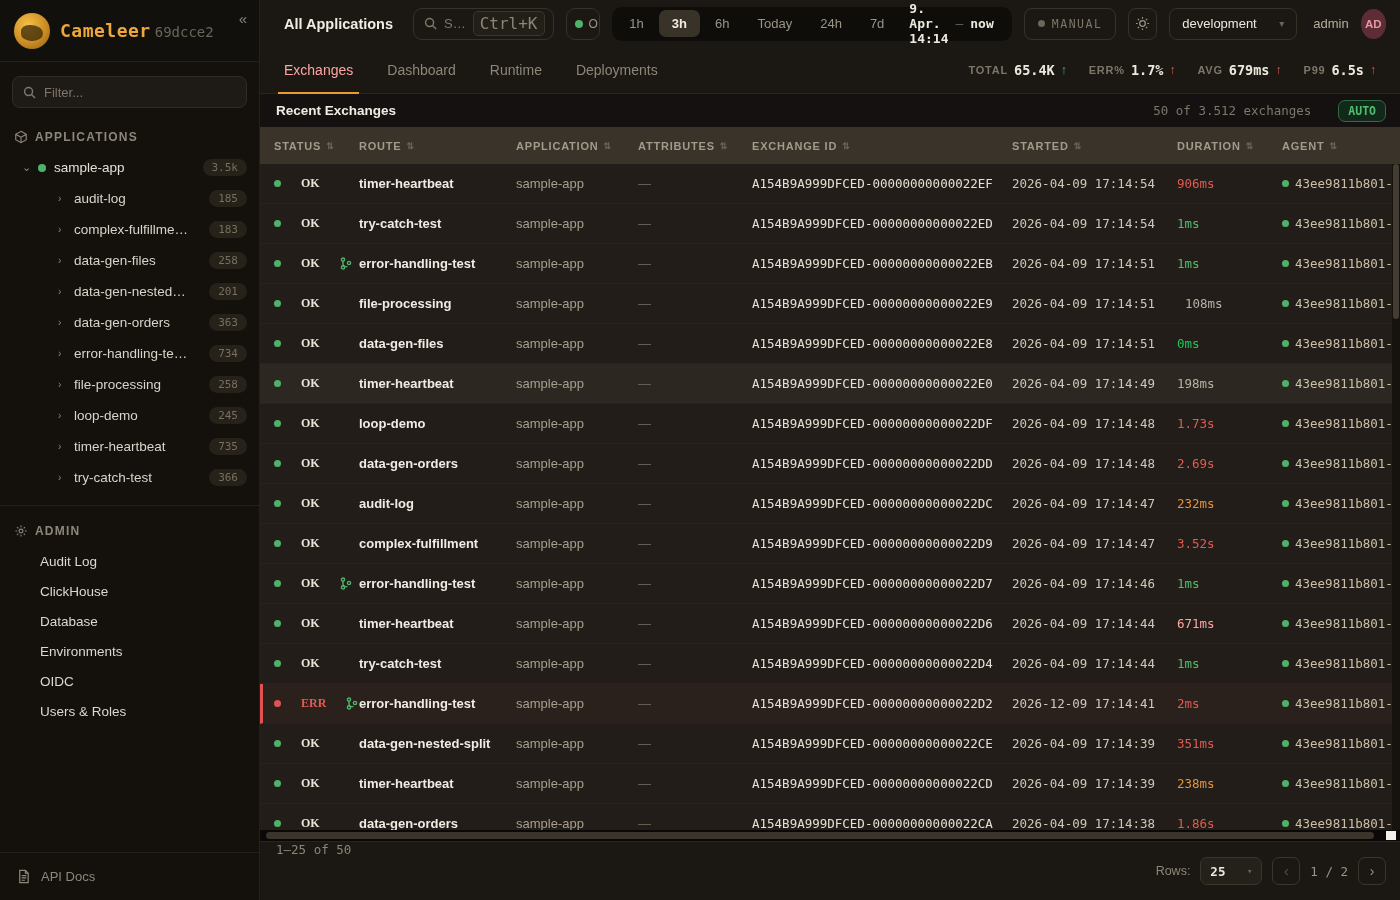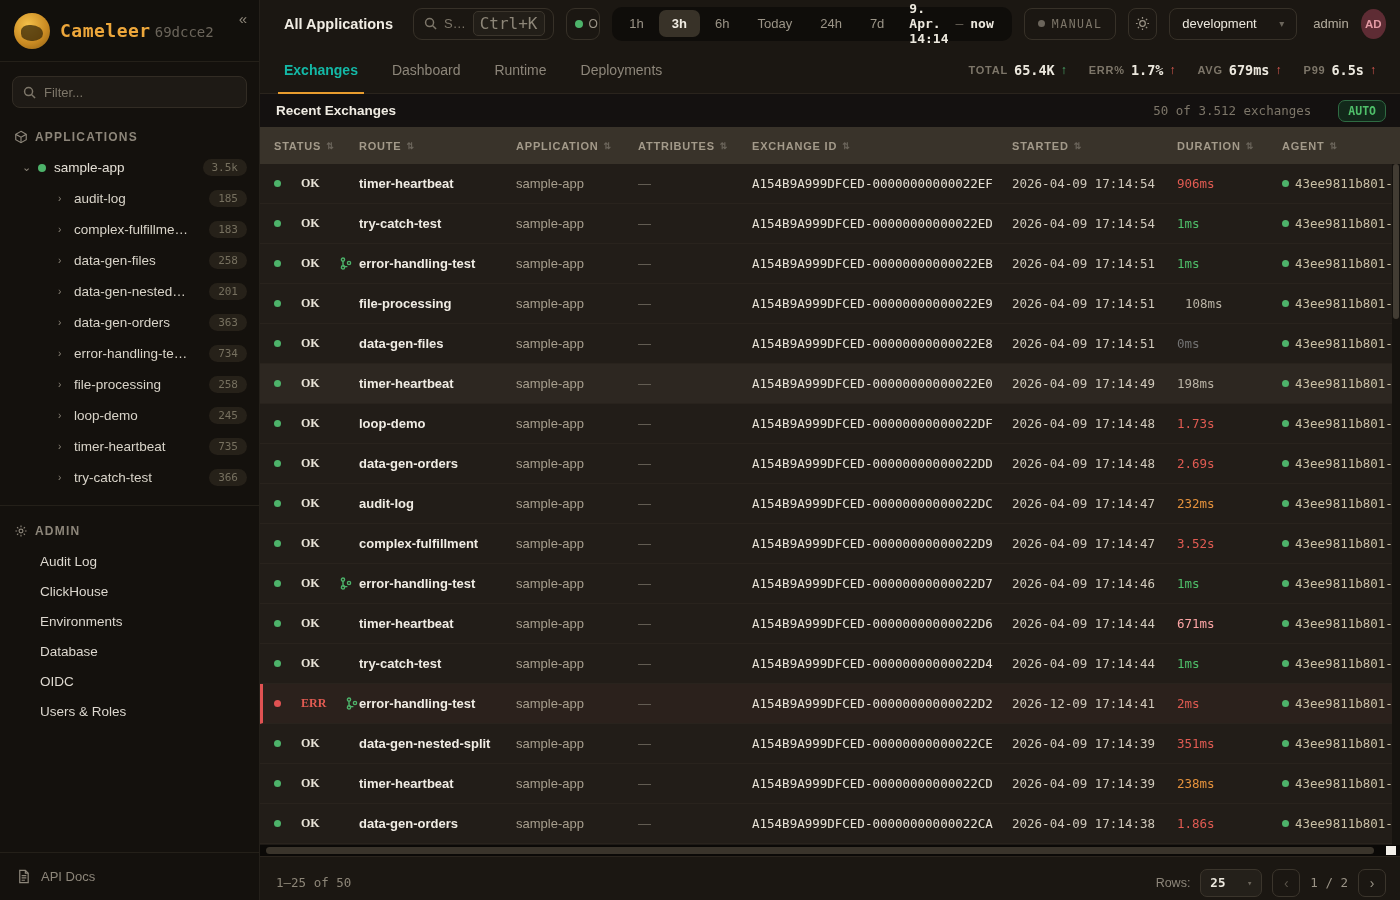--- a/index.html
+++ b/index.html
@@ -54,21 +54,21 @@
   .icon-btn { width:34px; height:32px; border:1px solid #373128; border-radius:8px; display:flex; align-items:center; justify-content:center; cursor:pointer; color:#9b9487; }
   .env-select { height:32px; border:1px solid #373128; border-radius:8px; display:flex; align-items:center; gap:10px; padding:0 12px; font-size:13px; color:#ece8de; cursor:pointer; min-width:128px; justify-content:space-between; }
   .env-select .chevd { color:#6b655b; font-size:10px; }
   .user-name { color:#b5ae9f; font-size:13px; margin-left:4px; }
   .avatar { width:30px; height:30px; border-radius:50%; background:#5e2c34; color:#e39aa4; display:flex; align-items:center; justify-content:center; font-size:11.5px; font-weight:bold; cursor:pointer; }
 
   
   .tabsbar { height:47px; display:flex; align-items:stretch; padding:0 24px; border-bottom:1px solid #2a241d; background:#1b1712; }
   .tabs { display:flex; gap:34px; }
   .tab { display:flex; align-items:center; font-size:14px; color:#8d867a; cursor:pointer; position:relative; }
-  .tab.active { color:#14b8a6; font-weight:bold; }
+  .tab.active { color:#fca5a5; font-weight:normal; }
   .tab.active:after { content:""; position:absolute; left:-6px; right:-6px; bottom:-1px; height:2px; background:#e89c2e; }
   .stats { margin-left:auto; display:flex; align-items:center; gap:22px; }
   .stat { display:flex; align-items:center; gap:6px; }
   .stat .lab { color:#7d7669; font-size:11px; font-weight:bold; letter-spacing:.8px; }
   .stat .val { color:#ece8de; font-family:"DejaVu Sans Mono", monospace; font-size:13.5px; font-weight:bold; }
   .stat .arr { font-size:12px; font-weight:bold; }
   .arr.up-green { color:#4caf6e; } .arr.up-red { color:#e15b52; }
 
   
   .section-bar { height:33px; background:#141110; display:flex; align-items:center; padding:0 14px 0 16px; }
@@ -99,21 +99,21 @@
   .adot { width:7px; height:7px; border-radius:50%; background:#4db36a; flex-shrink:0; }
   .vscroll { position:absolute; top:37px; right:0; width:8px; bottom:0; background:#16130f; }
   .vscroll .vthumb { position:absolute; top:0; left:1px; width:6px; height:155px; border-radius:3px; background:#423c33; }
 
   
   .hscroll { height:11px; background:#0b0907; position:relative; }
   .hthumb { position:absolute; top:2px; left:6px; height:7px; width:1108px; background:#3a342b; border-radius:4px; }
   .hsquare { position:absolute; top:1px; right:4px; width:10px; height:9px; background:#f2efe9; }
 
   
-  .footer { height:44px; border-top:1px solid #2a241d; background:#1b1712; display:flex; align-items:center; padding:8px 14px 0 16px; }
+  .footer { height:59px; border-top:1px solid #2a241d; background:#1b1712; display:flex; padding:0 14px 0 16px; }
   .foot-range { color:#8d8678; font-family:"DejaVu Sans Mono", monospace; font-size:12.5px; }
   .foot-right { margin-left:auto; display:flex; align-items:center; gap:10px; }
   .rows-label { color:#8d867a; font-size:12.5px; }
   .rows-select { height:28px; min-width:62px; background:#24201a; border:1px solid #3b352c; border-radius:7px; display:flex; align-items:center; justify-content:space-between; padding:0 9px; font-family:"DejaVu Sans Mono", monospace; font-size:12.5px; font-weight:bold; color:#ece8de; cursor:pointer; }
   .rows-select .chevd { color:#6b655b; font-size:9px; margin-left:8px; }
   .pg-btn { width:28px; height:28px; border:1px solid #3b352c; border-radius:7px; display:flex; align-items:center; justify-content:center; color:#9b9487; font-size:14px; cursor:pointer; }
   .pg-btn.dim { color:#5a544a; }
   .pg-info { color:#9b9487; font-family:"DejaVu Sans Mono", monospace; font-size:12.5px; }
 </style>
 </head>
@@ -208,22 +208,22 @@
       <div class="side-section-head">
         <svg class="ic" width="14" height="14" viewBox="0 0 16 16" fill="none" stroke="#8d867a" stroke-width="1.3">
             <circle cx="8" cy="8" r="2.2"></circle>
             <path d="M8 1.6v2M8 12.4v2M1.6 8h2M12.4 8h2M3.5 3.5l1.4 1.4M11.1 11.1l1.4 1.4M12.5 3.5l-1.4 1.4M4.9 11.1l-1.4 1.4"></path>
           </svg>
         <span>ADMIN</span>
       </div>
       <div id="admin-list">
           <div class="admin-item">Audit Log</div>
           <div class="admin-item">ClickHouse</div>
+          <div class="admin-item">Database</div>
           <div class="admin-item">Environments</div>
-          <div class="admin-item">Database</div>
           <div class="admin-item">OIDC</div>
           <div class="admin-item">Users &amp; Roles</div>
         </div>
     </div>
     <div class="side-foot">
       <svg class="ic" width="15" height="15" viewBox="0 0 16 16" fill="none" stroke="#8d867a" stroke-width="1.3">
           <path d="M4 1.5h6l3 3v10H4z"></path>
           <path d="M10 1.5v3h3M6 7h5M6 9.5h5M6 12h3.5"></path>
         </svg>
       <span>API Docs</span>
@@ -429,21 +429,21 @@
           <div class="trow">
             <div class="cell c-status">
               <div class="sdot"></div>
               <div>OK</div>
             </div>
             <div class="cell c-route">data-gen-files</div>
             <div class="cell c-app">sample-app</div>
             <div class="cell c-attr">—</div>
             <div class="cell c-id">A154B9A999DFCED-00000000000022E8</div>
             <div class="cell c-start">2026-04-09 17:14:51</div>
-            <div class="cell c-dur" style="color: #737373;">0ms</div>
+            <div class="cell c-dur" style="color: #22c55e;">0ms</div>
             <div class="cell c-agent">
               <div class="adot"></div>
               <div>43ee9811b801-1</div>
             </div>
           </div>
           <div class="trow hl">
             <div class="cell c-status">
               <div class="sdot"></div>
               <div>OK</div>
             </div>

